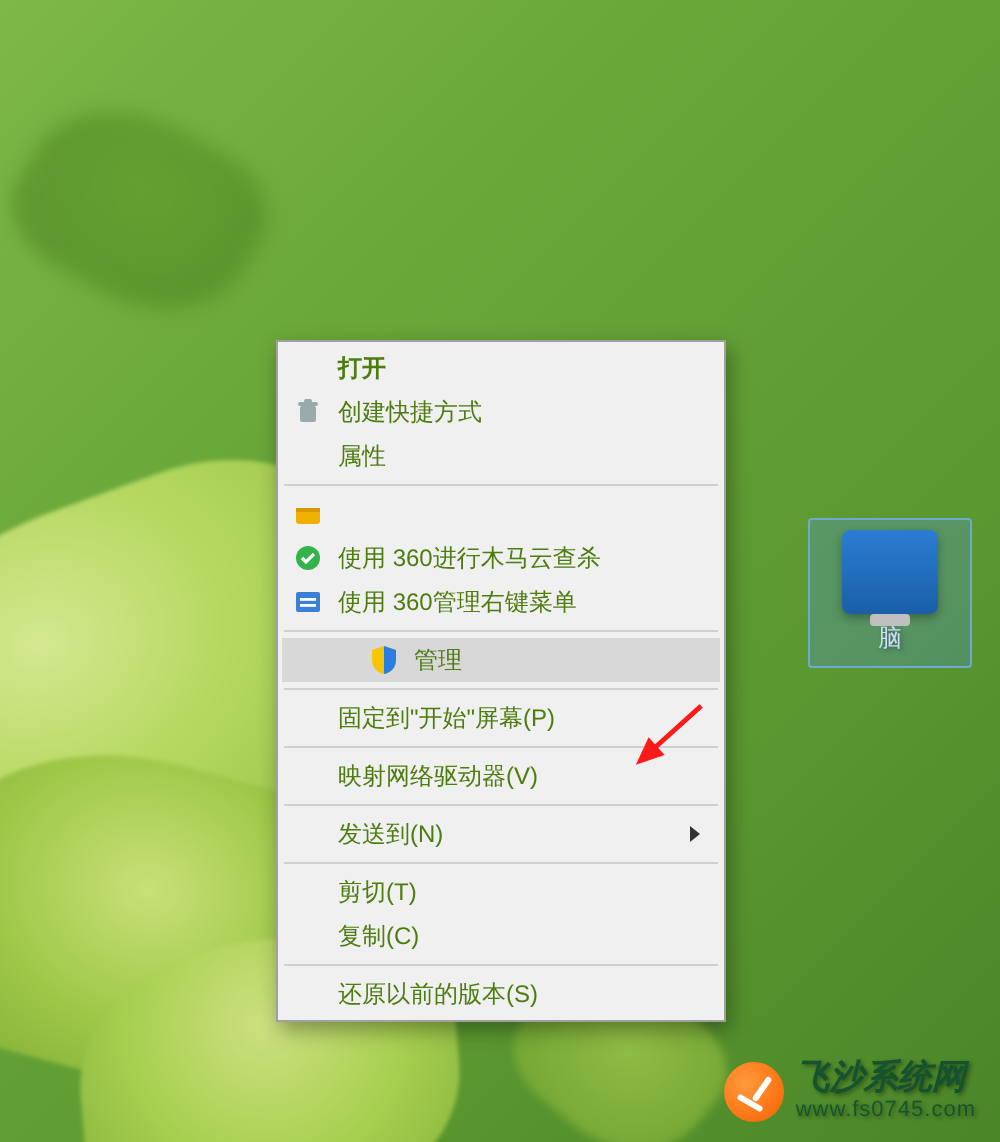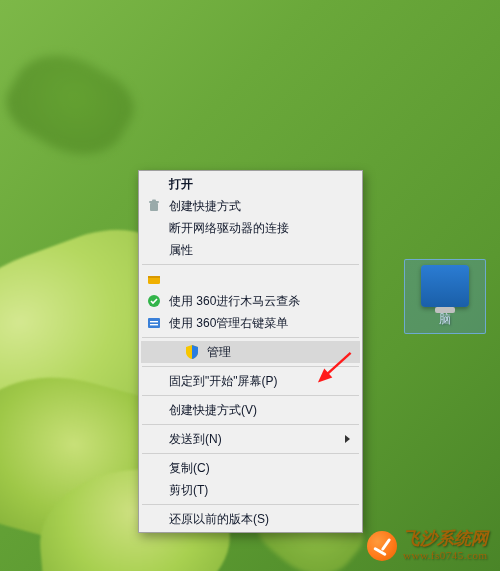--- a/index.html
+++ b/index.html
@@ -46,21 +46,21 @@
       left: 138px; top: 170px;
       width: 225px;
       background: #f0f0f0;
       border: 1px solid #a0a0a0;
       box-shadow: 2px 4px 10px rgba(0,0,0,.35);
       padding: 2px;
     }
     .menu-item {
       display: flex; align-items: center;
       height: 22px; padding: 0 10px 0 4px;
-      color: #0f172a; cursor: default;
+      color: #4d7c0f; cursor: default;
       position: relative;
     }
     .menu-item .mi-icon {
       width: 18px; height: 18px; flex-shrink: 0;
       display: flex; align-items: center; justify-content: center;
       margin-right: 6px;
     }
     .menu-item .mi-label { flex: 1; white-space: nowrap; }
     .menu-item.bold .mi-label { font-weight: 700; }
     .menu-item.highlight { background: #d8d8d8; padding-left: 42px; }
@@ -79,35 +79,35 @@
       position: absolute;
       left: 312px; top: 357px;
       transform: rotate(-42deg);
     }
     .pointer svg { display:block; }
 
     
     .watermark {
       position: absolute; right: 12px; bottom: 10px;
       display: flex; align-items: center; gap: 6px;
-      color: #a16207;
+      color: #14532d;
     }
     .wm-logo {
       width: 30px; height: 30px; border-radius: 50%;
       background: radial-gradient(circle at 35% 35%, #ff9a3c, #ff7a1a 55%, #e66400);
       position: relative;
     }
     .wm-logo::before, .wm-logo::after {
       content:""; position:absolute; background:#fff; border-radius:3px;
     }
     .wm-logo::before { width: 14px; height: 3px; left: 6px; top: 19px; transform: rotate(30deg); }
     .wm-logo::after  { width: 14px; height: 3px; left: 12px; top: 12px; transform: rotate(-55deg); }
     .wm-text { display:flex; flex-direction:column; line-height:1.1; }
     .wm-text .big { font-size: 17px; font-weight: 700; font-style: italic; text-shadow: 1px 1px 2px rgba(0,0,0,.4); }
-    .wm-text .small { font-size: 11px; opacity: .95; text-shadow: 1px 1px 2px rgba(0,0,0,.4); letter-spacing:.5px;font-family:Liberation Serif, serif; }
+    .wm-text .small { font-size: 11px; opacity: .95; text-shadow: 1px 1px 2px rgba(0,0,0,.4); letter-spacing:.5px; }
   </style>
 </head>
 <body>
 
 <div class="bg">
   <div class="leaf l4"></div>
   <div class="leaf l1"></div>
   <div class="leaf l2"></div>
   <div class="leaf l3"></div>
   <div class="leaf l5"></div>
@@ -131,24 +131,20 @@
       <svg class="ic" viewBox="0 0 16 16">
           <rect x="4" y="5" width="8" height="8" rx="1" fill="#9aa"></rect>
           <rect x="3" y="3" width="10" height="2" rx="1" fill="#9aa"></rect>
           <rect x="6" y="1.5" width="4" height="2" rx="1" fill="#9aa"></rect>
         </svg>
     </span>
     <span class="mi-label">创建快捷方式</span>
   </div>
 
 
-  <div class="menu-item">
-    <span class="mi-icon"></span>
-    <span class="mi-label">断开网络驱动器的连接</span>
-  </div>
 
   <div class="menu-item">
     <span class="mi-icon"></span>
     <span class="mi-label">属性</span>
   </div>
 
   <div class="sep"></div>
 
   <div class="menu-item">
     <span class="mi-icon">
@@ -197,41 +193,41 @@
 
   <div class="menu-item">
     <span class="mi-icon"></span>
     <span class="mi-label">固定到"开始"屏幕(P)</span>
   </div>
 
   <div class="sep"></div>
 
   <div class="menu-item">
     <span class="mi-icon"></span>
-    <span class="mi-label">创建快捷方式(V)</span>
+    <span class="mi-label">映射网络驱动器(V)</span>
   </div>
 
   <div class="sep"></div>
 
   <div class="menu-item">
     <span class="mi-icon"></span>
     <span class="mi-label">发送到(N)</span>
     <span class="submenu-arrow"></span>
   </div>
 
   <div class="sep"></div>
 
   <div class="menu-item">
     <span class="mi-icon"></span>
+    <span class="mi-label">剪切(T)</span>
+  </div>
+
+  <div class="menu-item">
+    <span class="mi-icon"></span>
     <span class="mi-label">复制(C)</span>
-  </div>
-
-  <div class="menu-item">
-    <span class="mi-icon"></span>
-    <span class="mi-label">剪切(T)</span>
   </div>
 
   <div class="sep"></div>
 
   <div class="menu-item">
     <span class="mi-icon"></span>
     <span class="mi-label">还原以前的版本(S)</span>
   </div>
 
 </div>

